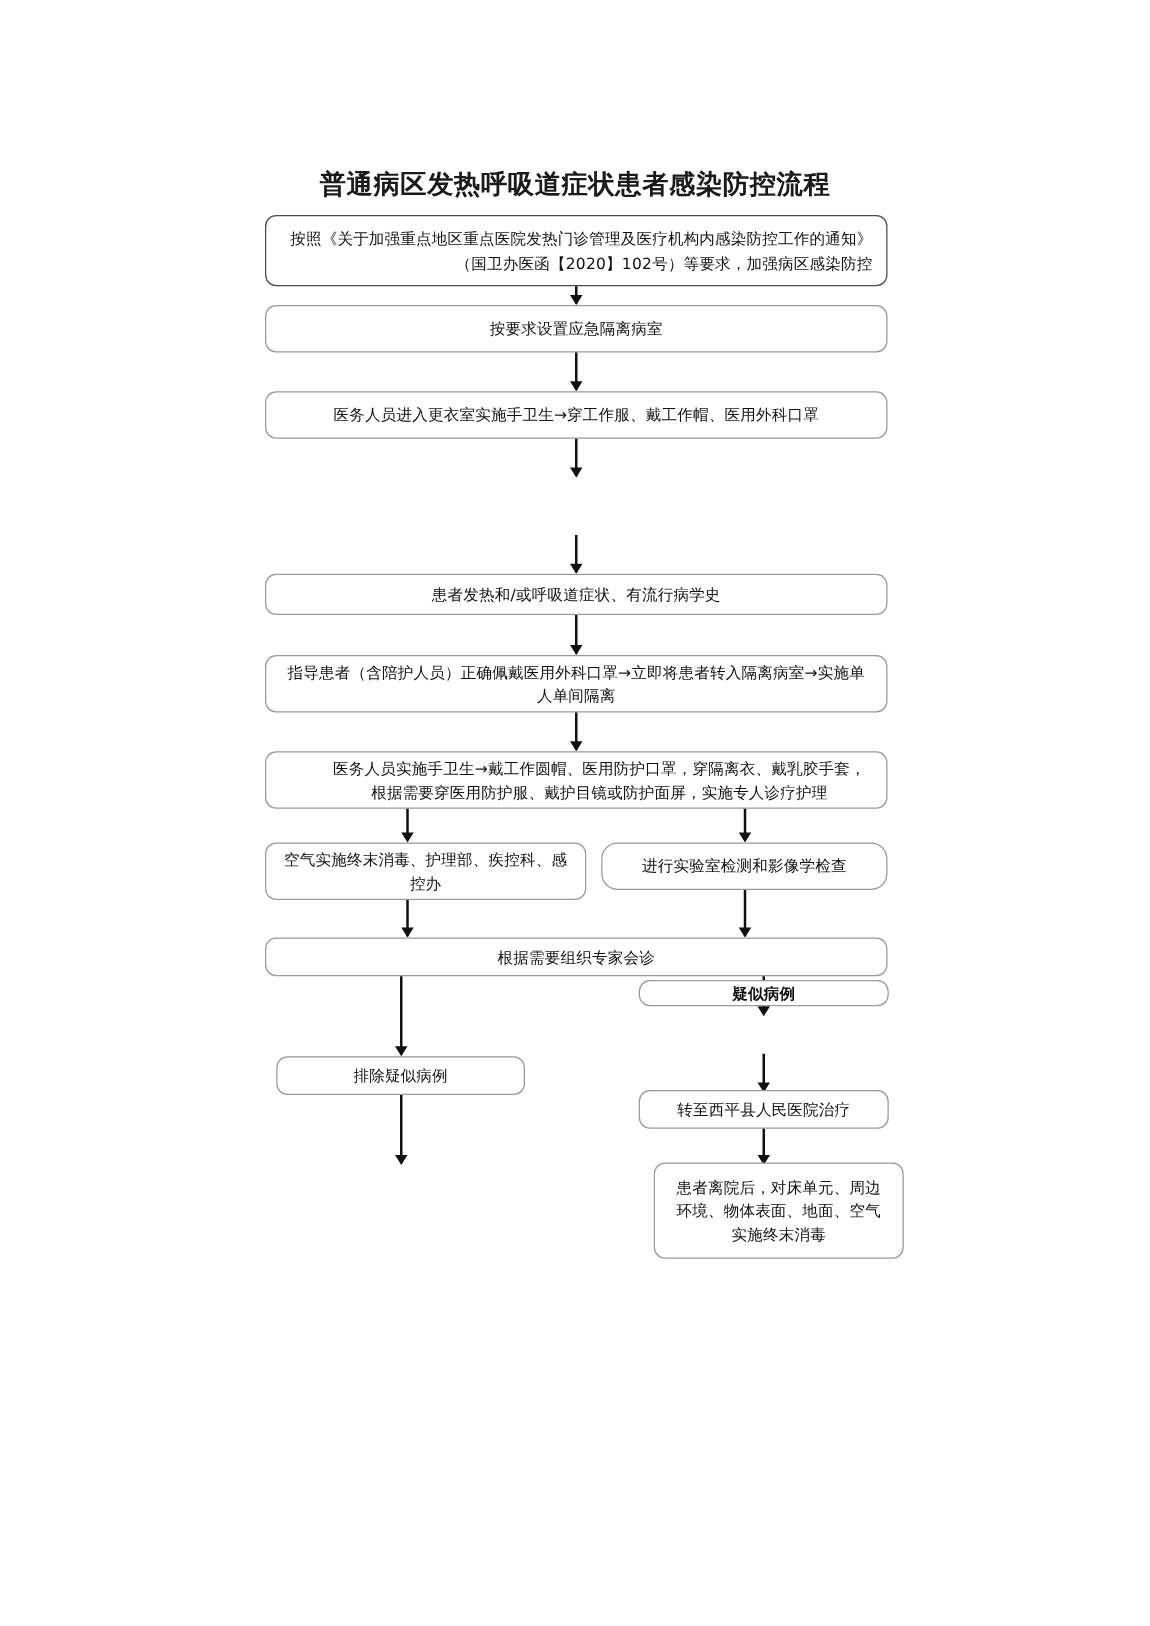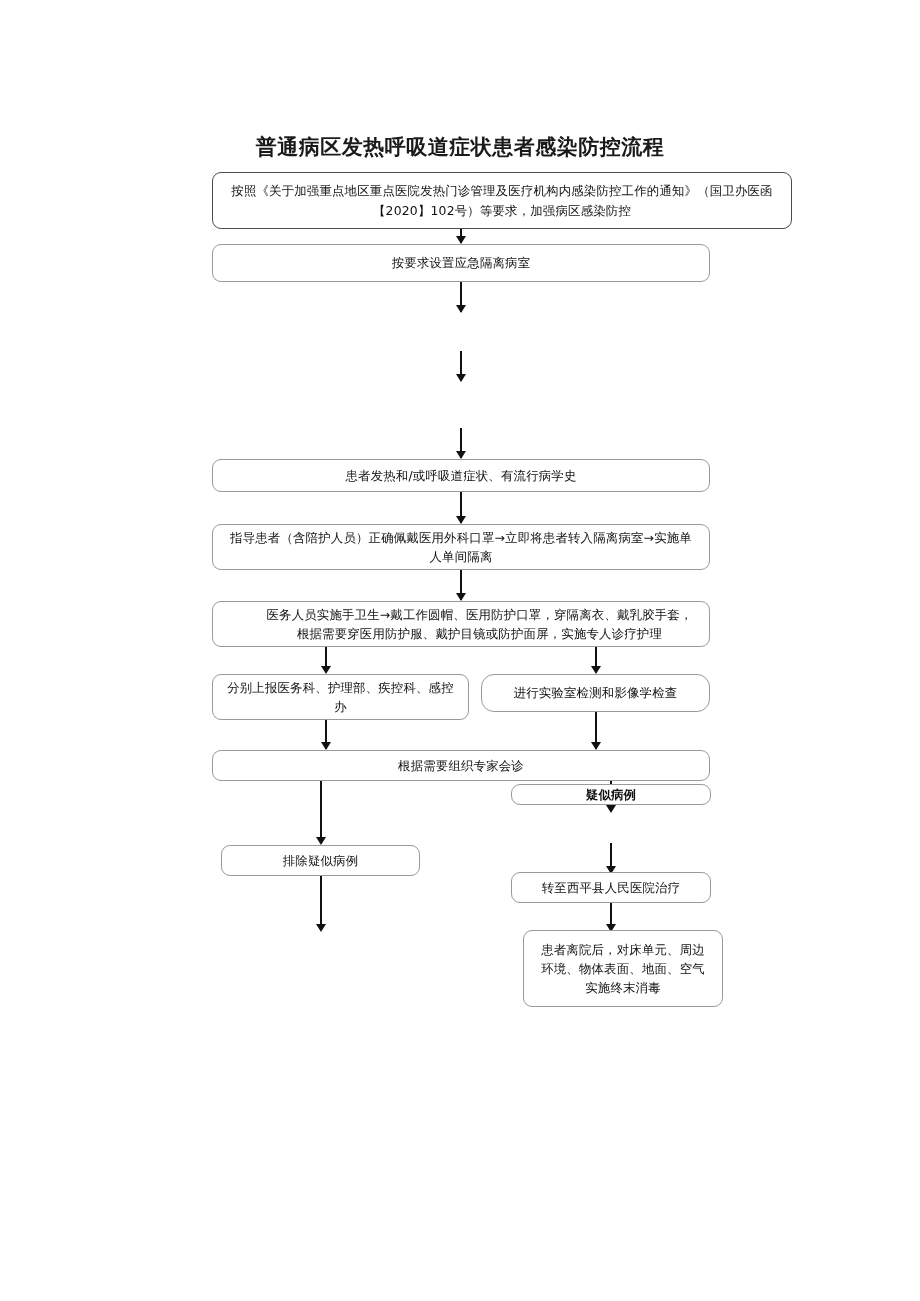--- a/index.html
+++ b/index.html
@@ -81,32 +81,35 @@
     border-top: 8px solid #111111;
   }
 </style>
 </head>
 <body>
 
 <div id="flowchart">
 
   <div class="title">普通病区发热呼吸道症状患者感染防控流程</div>
 
-  <div class="node strong" style="left:212px; top:172px; width:580px; height:57px;">
+  <div class="node strong" style="left:212px; top:172px; width:498px; height:57px;text-align:right;">
     <span class="txt">按照《关于加强重点地区重点医院发热门诊管理及医疗机构内感染防控工作的通知》（国卫办医函【2020】102号）等要求，加强病区感染防控</span>
   </div>
   <div class="conn vline" style="left:460px; top:229px; height:14px;"></div>
   <div class="arrowhead" style="left:456px; top:236px;"></div>
 
   <div class="node" style="left:212px; top:244px; width:498px; height:38px;">
     <span class="txt">按要求设置应急隔离病室</span>
   </div>
   <div class="conn vline" style="left:460px; top:282px; height:30px;"></div>
   <div class="arrowhead" style="left:456px; top:305px;"></div>
 
+  <div class="node" style="left:212px; top:313px; width:498px; height:38px;">
+    <span class="txt">医务人员进入更衣室实施手卫生→穿工作服、戴工作帽、医用外科口罩</span>
+  </div>
   <div class="conn vline" style="left:460px; top:351px; height:30px;"></div>
   <div class="arrowhead" style="left:456px; top:374px;"></div>
 
   <div class="conn vline" style="left:460px; top:428px; height:30px;"></div>
   <div class="arrowhead" style="left:456px; top:451px;"></div>
 
   <div class="node" style="left:212px; top:459px; width:498px; height:33px;">
     <span class="txt">患者发热和/或呼吸道症状、有流行病学史</span>
   </div>
   <div class="conn vline" style="left:460px; top:492px; height:31px;"></div>
@@ -122,21 +125,21 @@
     <span class="txt">医务人员实施手卫生→戴工作圆帽、医用防护口罩，穿隔离衣、戴乳胶手套，根据需要穿医用防护服、戴护目镜或防护面屏，实施专人诊疗护理</span>
   </div>
 
   <div class="conn vline" style="left:325px; top:647px; height:25px;"></div>
   <div class="arrowhead" style="left:321px; top:666px;"></div>
 
   <div class="conn vline" style="left:595px; top:647px; height:25px;"></div>
   <div class="arrowhead" style="left:591px; top:666px;"></div>
 
   <div class="node" style="left:212px; top:674px; width:257px; height:46px;">
-    <span class="txt">分别上报医务科、护理部、疾控科、感控办</span>
+    <span class="txt">空气实施终末消毒、护理部、疾控科、感控办</span>
   </div>
 
   <div class="node" style="left:481px; top:674px; width:229px; height:38px;border-radius:13px;">
     <span class="txt">进行实验室检测和影像学检查</span>
   </div>
 
   <div class="conn vline" style="left:325px; top:720px; height:29px;"></div>
   <div class="arrowhead" style="left:321px; top:742px;"></div>
 
   <div class="conn vline" style="left:595px; top:712px; height:37px;"></div>

